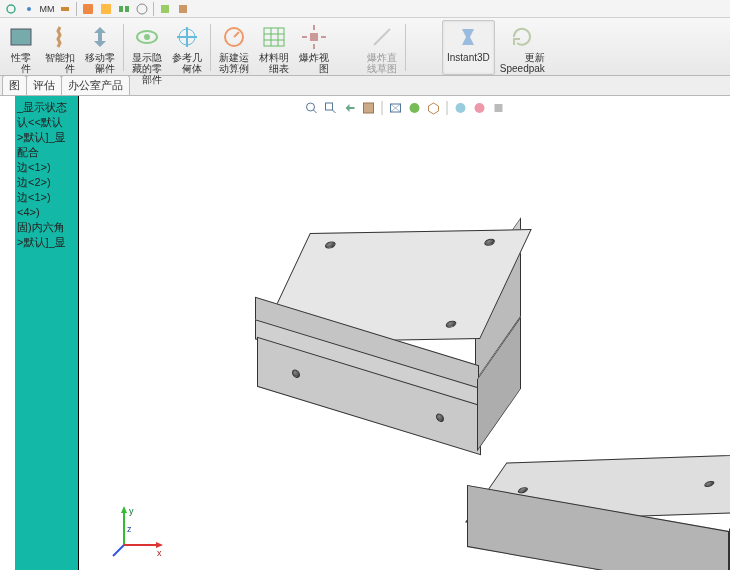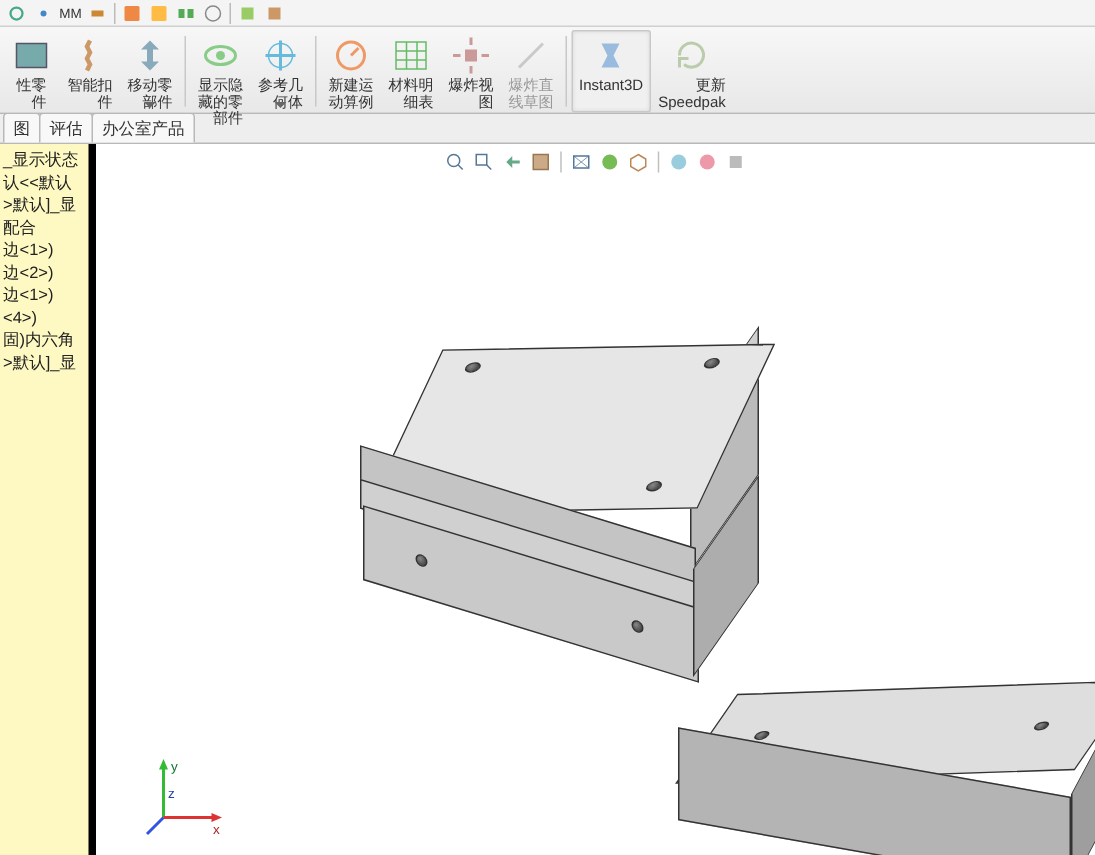--- a/index.html
+++ b/index.html
@@ -5,32 +5,32 @@
   * { margin:0; padding:0; box-sizing:border-box; font-family:"Microsoft YaHei","SimSun",Arial,sans-serif; }
   body { width:730px; height:570px; overflow:hidden; background:#fff; }
 
   
   .topbar { height:18px; background:#f4f4f4; border-bottom:1px solid #d0d0d0; display:flex; align-items:center; padding:0 4px; gap:4px; }
   .topbar .ti { width:14px; height:14px; display:flex; align-items:center; justify-content:center; font-size:10px; color:#555; }
 
   
   .ribbon { height:58px; background:linear-gradient(#f7f7f7,#e8e8e8); border-bottom:1px solid #b8b8b8; display:flex; align-items:stretch; padding:2px 2px 0 2px; }
   .rbtn { display:flex; flex-direction:column; align-items:center; justify-content:flex-start; padding:2px 4px 0 4px; border:1px solid transparent; border-radius:2px; min-width:36px; cursor:default; position:relative; }
-  .rbtn.active { border-color:#c8c8c8; background:#f0f0f0; box-shadow:inset 0 0 3px rgba(0,0,0,.1);}
+  .rbtn.active { border-color:#c8c8c8; background:#f0f0f0; box-shadow:inset 0 0 3px rgba(0,0,0,.1);margin-left:33px;}
   .rbtn .ic { width:28px; height:28px; display:flex; align-items:center; justify-content:center; margin-bottom:1px;}
   .rbtn .lbl { font-size:10px; line-height:11px; text-align:right; color:#333; white-space:pre; }
   .rsep { width:1px; background:#c8c8c8; margin:4px 3px; }
 
   
   .tabs { height:20px; background:#eee; border-bottom:1px solid #b8b8b8; display:flex; align-items:flex-end; padding-left:2px;}
   .tab { font-size:11px; padding:2px 6px; border:1px solid #b8b8b8; border-bottom:none; background:#f8f8f8; margin-right:-1px; border-radius:3px 3px 0 0; color:#333;}
 
   
   .workarea { display:flex; height:calc(570px - 18px - 58px - 20px); }
-  .tree { width:64px; border-right:5px solid #000000; background:#fef9c3; font-size:11px; color:#222; padding:4px 2px; overflow:hidden;}
+  .tree { width:64px; border-right:1px solid #000000; background:#14b8a6; font-size:11px; color:#222; padding:4px 2px; overflow:hidden;margin-left:15px;}
   .tree .row { white-space:nowrap; line-height:15px; }
   .viewport { flex:1; position:relative; background:#fff; overflow:hidden;}
 
   
   .viewtools { position:absolute; top:4px; left:50%; transform:translateX(-50%); display:flex; gap:3px; align-items:center; }
   .viewtools .vi { width:16px; height:16px; display:flex; align-items:center; justify-content:center; border:1px solid transparent; border-radius:2px; }
   .viewtools .vsep { width:1px; height:14px; background:#c0c0c0; margin:0 2px;}
 
   
   .triad { position:absolute; left:30px; bottom:10px; width:60px; height:60px; }
@@ -189,21 +189,21 @@
     <div class="rbtn">
       <div class="ic">
         <svg width="28" height="28">
           <rect x="10" y="10" width="8" height="8" fill="#c99"></rect>
           <path d="M14 2v5M14 21v5M2 14h5M21 14h5" stroke="#c99" stroke-width="2"></path>
         </svg>
       </div>
       <div class="lbl">爆炸视
 图</div>
     </div>
-    <div class="rbtn" style="opacity: 0.45;">
+    <div class="rbtn" style="opacity: 0.45; margin-left: 28px;">
       <div class="ic">
         <svg width="28" height="28">
           <path d="M6 22L22 6" stroke="#999" stroke-width="2"></path>
         </svg>
       </div>
       <div class="lbl">爆炸直
 线草图</div>
     </div>
     <div class="rsep"></div>
     <div class="rbtn active">

